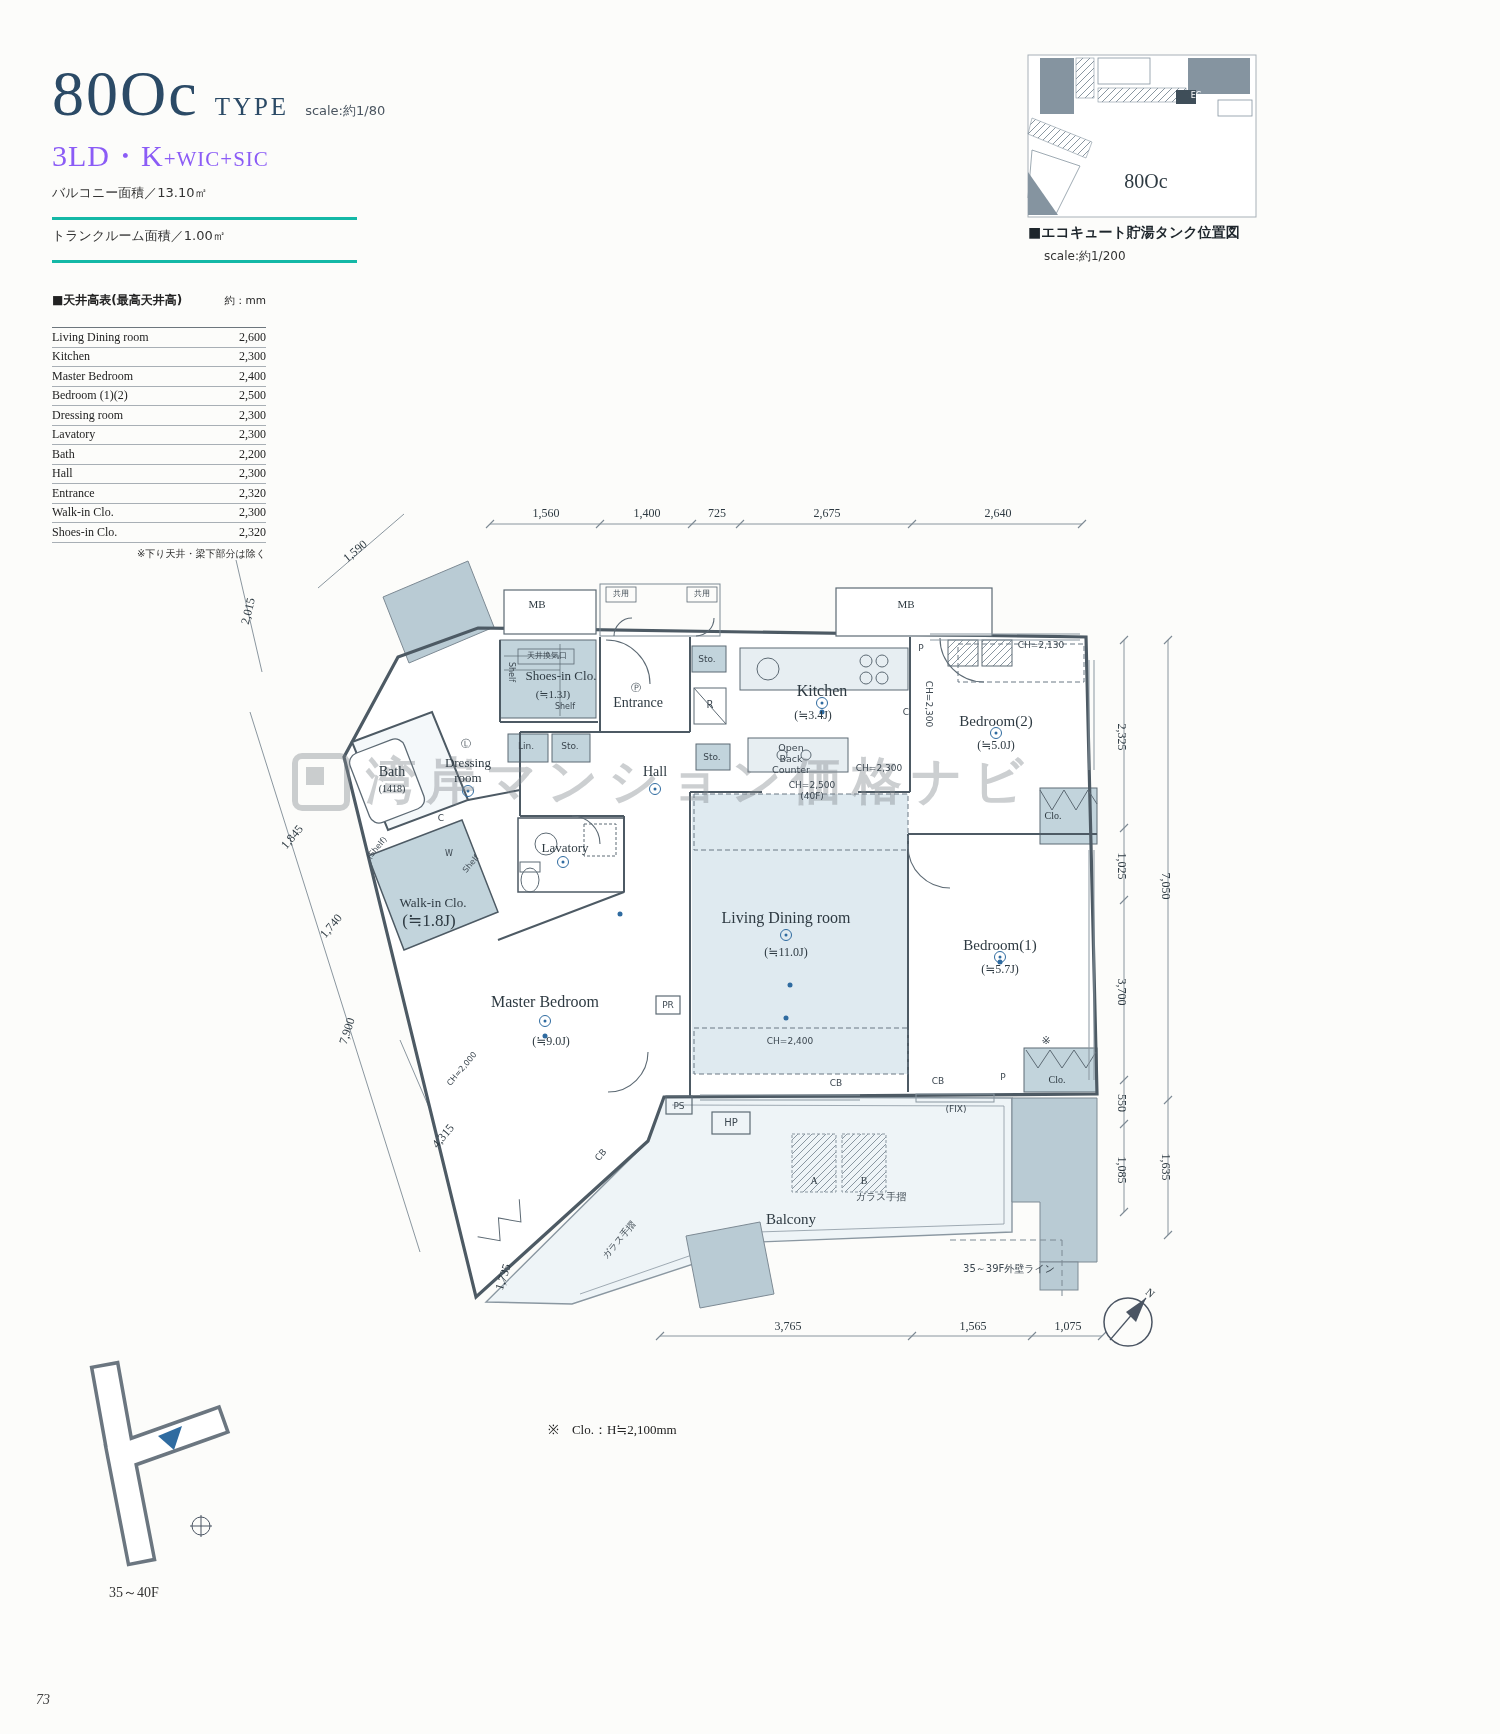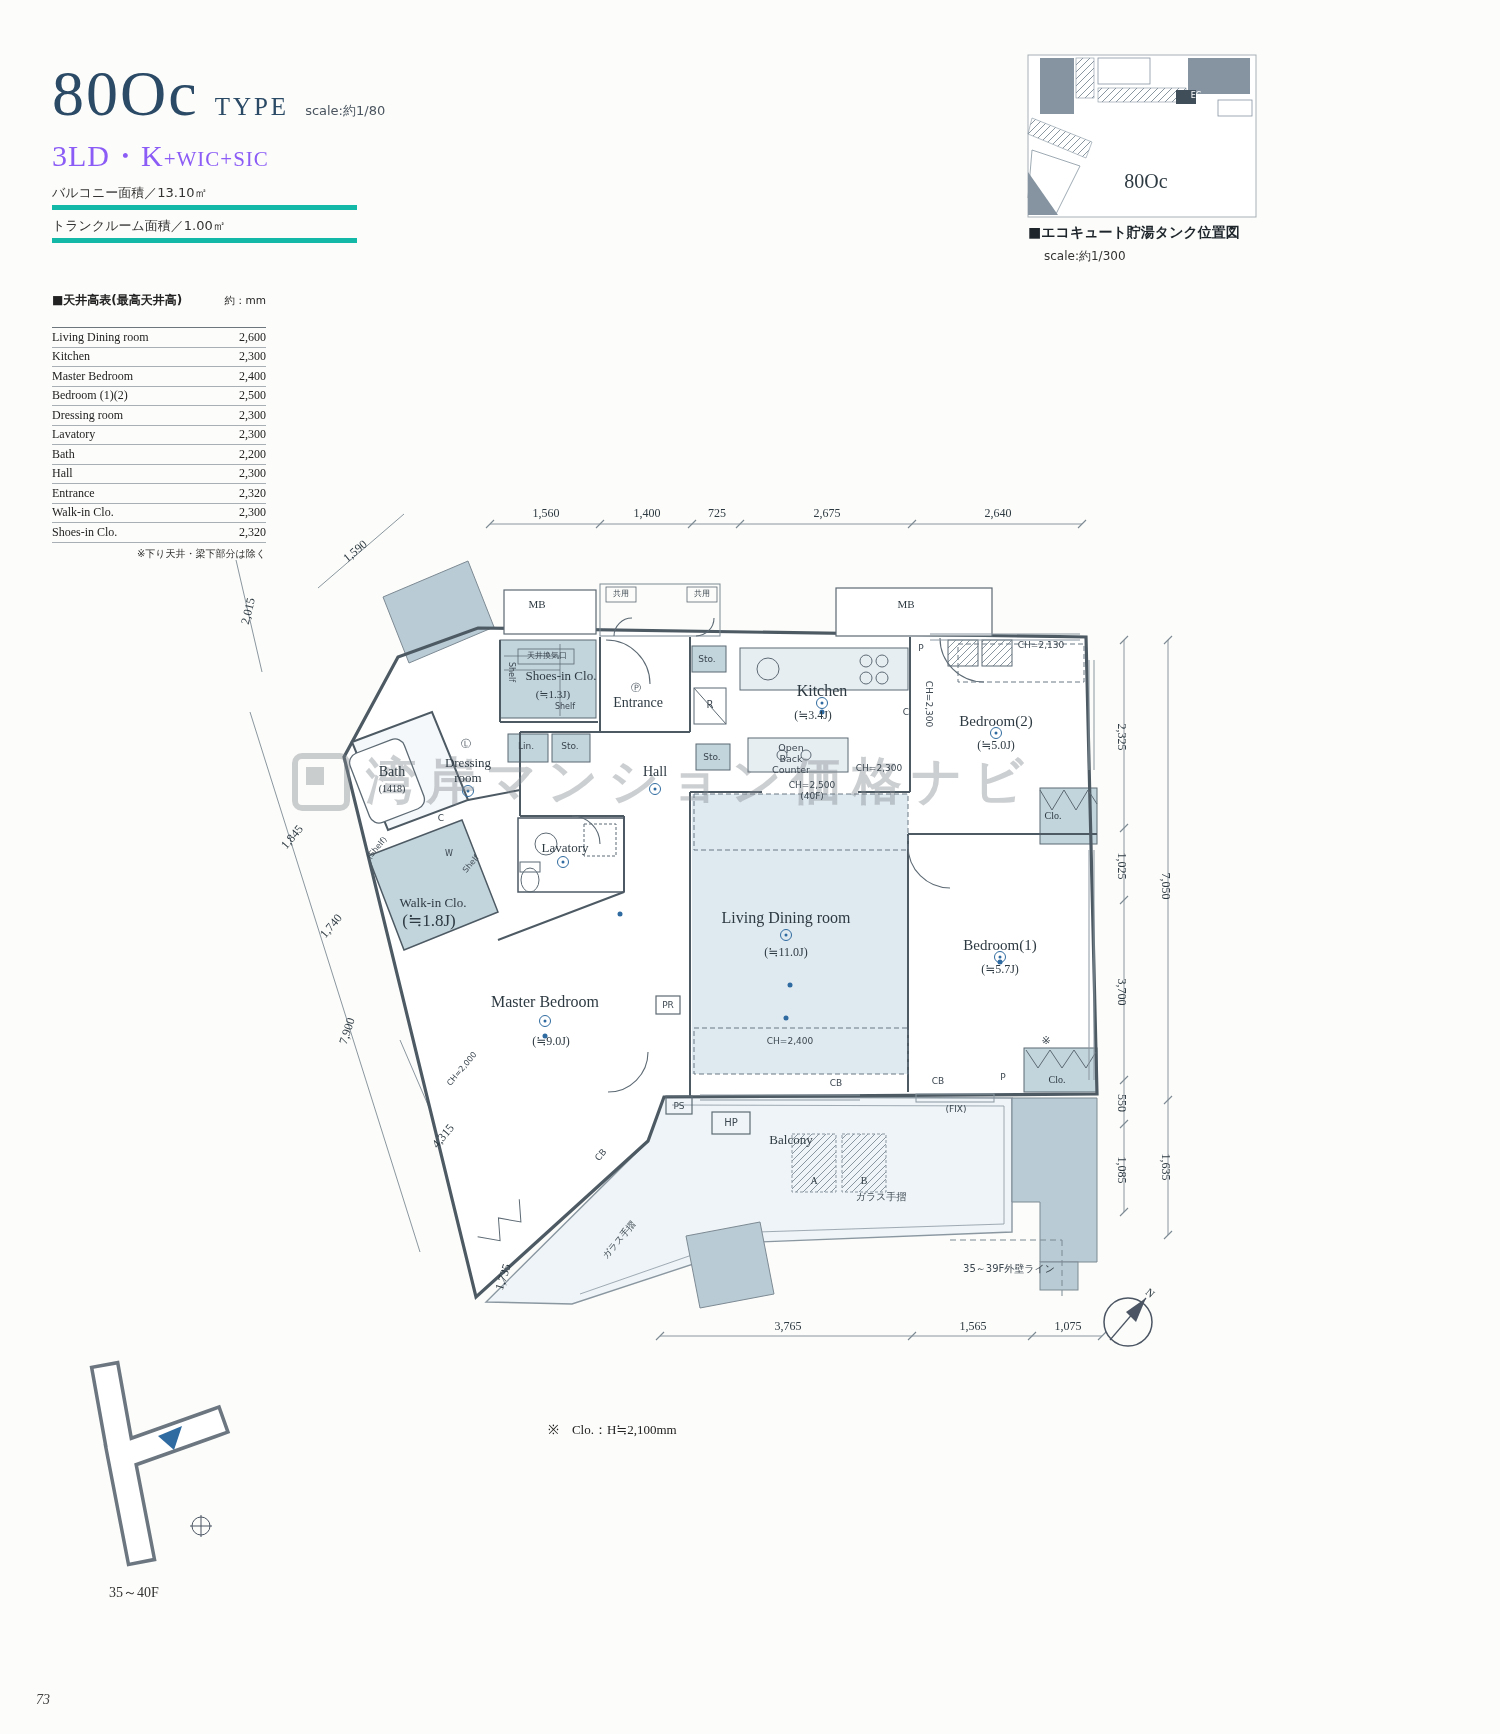--- a/index.html
+++ b/index.html
@@ -18,21 +18,21 @@
   .type-word{font-family:"Liberation Serif","DejaVu Serif",serif;font-size:25px;letter-spacing:3px;}
   .type-scale{font-size:13px;color:#4a5560;}
   .layout-row{margin-top:10px;font-family:"Liberation Serif","DejaVu Serif",serif;color:#8b5cf6;}
   .layout-main{font-size:30px;letter-spacing:1px;}
   .layout-sub{font-size:21px;letter-spacing:1px;}
   .area-row{margin-top:12px;display:flex;align-items:baseline;border-bottom:1px solid #2b4a66;
             padding-bottom:2px;width:305px;color:#1d3c5c;}
   .area-label{font-size:15px;letter-spacing:2px;}
   .area-value{font-family:"Liberation Serif","DejaVu Serif",serif;font-size:34px;margin:0 3px;line-height:1;}
   .area-unit{font-size:14px;}
-  .sub-area{margin-top:7px;font-size:13px;color:#333;border-bottom:5px solid #14b8a6;width:305px;padding-bottom:3px;}
+  .sub-area{margin-top:7px;font-size:13px;color:#333;border-bottom:3px solid #14b8a6;width:305px;padding-bottom:15px;}
 
   
   .ceiling-table{position:absolute;left:52px;top:292px;width:214px;z-index:4;}
   .ct-head{display:flex;justify-content:space-between;align-items:baseline;font-size:12px;font-weight:bold;
            color:#222;border-bottom:1px solid #6d767d;padding-bottom:18px;}
   .ct-unit{font-size:10.5px;font-weight:normal;}
   .ct-row{display:flex;justify-content:space-between;align-items:center;height:18.5px;
           border-bottom:1px solid #a8afb5;font-family:"Liberation Serif","DejaVu Serif",serif;font-size:12px;color:#222;}
   .ct-note{margin-top:4px;font-size:10px;text-align:right;color:#333;}
 
@@ -126,21 +126,21 @@
           <span>Shoes-in Clo.</span>
           <span>2,320</span>
         </div>
       </div>
     <div class="ct-note">※下り天井・梁下部分は除く</div>
   </div>
 
   <div class="inset-label">80Oc</div>
   <div class="ec-label">EC</div>
   <div class="inset-caption">■エコキュート貯湯タンク位置図</div>
-  <div class="inset-scale">scale:約1/300</div>
+  <div class="inset-scale">scale:約1/200</div>
 
   <svg class="plan" width="1500" height="1734" viewBox="0 0 1500 1734">
     <defs>
       <pattern id="hatch" width="7" height="7" patternUnits="userSpaceOnUse">
         <path d="M0,7 L7,0" stroke="#8a97a1" stroke-width="1"></path>
       </pattern>
     </defs>
 
     <g stroke="#7d8a94" stroke-width="0.9" fill="none">
       <path d="M490,524 H1082 M1124,640 V1212 M1168,640 V1235 M660,1336 H1102"></path>
@@ -347,21 +347,21 @@
       <div class="plbl serif" style="left: 655px; top: 772px; font-size: 14px; transform: translate(-50%, -50%) rotate(0deg);">Hall</div>
       <div class="plbl serif" style="left: 565px; top: 848px; font-size: 13px; transform: translate(-50%, -50%) rotate(0deg);">Lavatory</div>
       <div class="plbl serif" style="left: 433px; top: 903px; font-size: 13px; transform: translate(-50%, -50%) rotate(0deg);">Walk-in Clo.</div>
       <div class="plbl serif" style="left: 429px; top: 921px; font-size: 17px; transform: translate(-50%, -50%) rotate(0deg);">(≒1.8J)</div>
       <div class="plbl serif" style="left: 545px; top: 1002px; font-size: 16px; transform: translate(-50%, -50%) rotate(0deg);">Master Bedroom</div>
       <div class="plbl serif" style="left: 551px; top: 1041px; font-size: 12px; transform: translate(-50%, -50%) rotate(0deg);">(≒9.0J)</div>
       <div class="plbl serif" style="left: 786px; top: 918px; font-size: 16px; transform: translate(-50%, -50%) rotate(0deg);">Living Dining room</div>
       <div class="plbl serif" style="left: 786px; top: 952px; font-size: 12px; transform: translate(-50%, -50%) rotate(0deg);">(≒11.0J)</div>
       <div class="plbl serif" style="left: 1000px; top: 946px; font-size: 15px; transform: translate(-50%, -50%) rotate(0deg);">Bedroom(1)</div>
       <div class="plbl serif" style="left: 1000px; top: 969px; font-size: 12px; transform: translate(-50%, -50%) rotate(0deg);">(≒5.7J)</div>
-      <div class="plbl serif" style="left: 791px; top: 1140px; font-size: 13px; transform: translate(-50%, -50%) rotate(0deg);">Balcony</div>
+      <div class="plbl serif" style="left: 791px; top: 1220px; font-size: 15px; transform: translate(-50%, -50%) rotate(0deg);">Balcony</div>
       <div class="plbl serif" style="left: 1053px; top: 816px; font-size: 10px; transform: translate(-50%, -50%) rotate(0deg);">Clo.</div>
       <div class="plbl serif" style="left: 1057px; top: 1080px; font-size: 10px; transform: translate(-50%, -50%) rotate(0deg);">Clo.</div>
       <div class="plbl serif" style="left: 537px; top: 604px; font-size: 11px; transform: translate(-50%, -50%) rotate(0deg);">MB</div>
       <div class="plbl serif" style="left: 906px; top: 604px; font-size: 11px; transform: translate(-50%, -50%) rotate(0deg);">MB</div>
       <div class="plbl" style="left: 1041px; top: 645px; font-size: 9px; transform: translate(-50%, -50%) rotate(0deg);">CH=2,130</div>
       <div class="plbl" style="left: 929px; top: 704px; font-size: 9px; transform: translate(-50%, -50%) rotate(90deg);">CH=2,300</div>
       <div class="plbl" style="left: 879px; top: 768px; font-size: 9px; transform: translate(-50%, -50%) rotate(0deg);">CH=2,300</div>
       <div class="plbl" style="left: 812px; top: 791px; font-size: 9px; transform: translate(-50%, -50%) rotate(0deg);">CH=2,500
 (40F)</div>
       <div class="plbl" style="left: 790px; top: 1041px; font-size: 9px; transform: translate(-50%, -50%) rotate(0deg);">CH=2,400</div>

